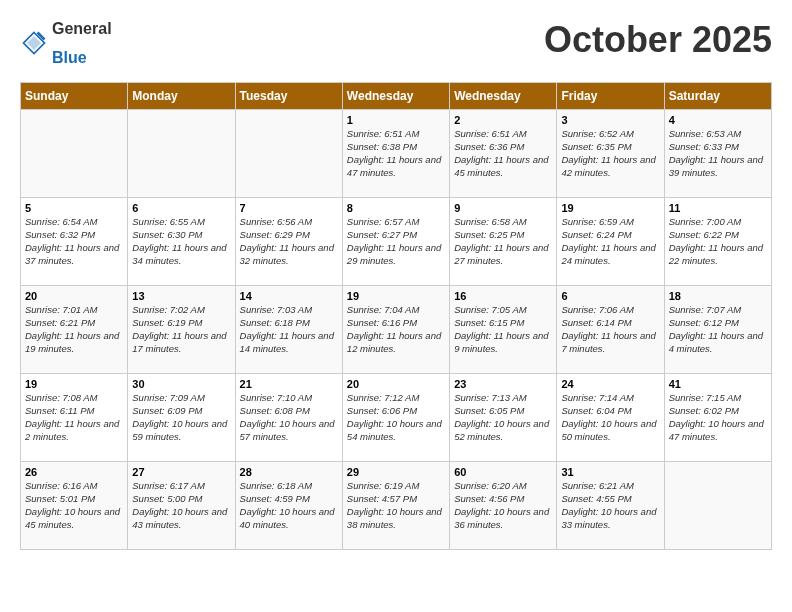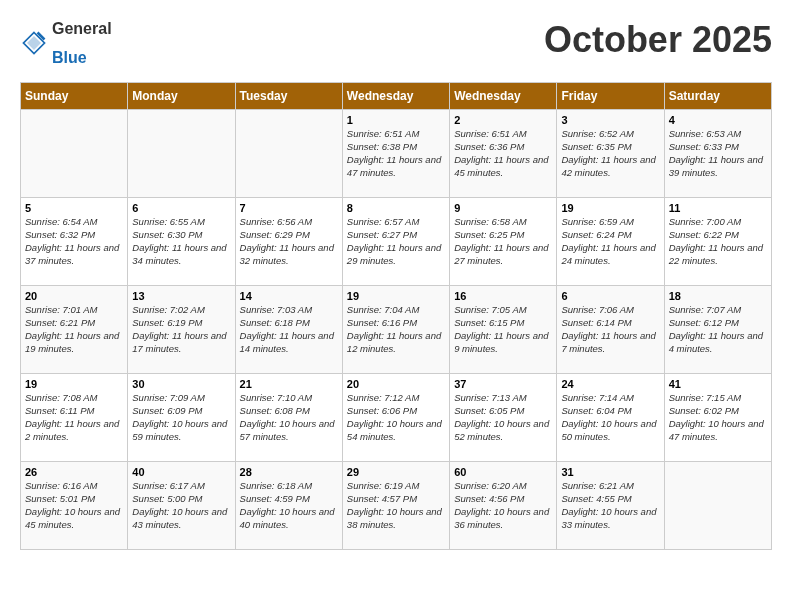--- a/index.html
+++ b/index.html
@@ -213,39 +213,39 @@
         </td>
         <td>
           <span class="day-num">21</span>
           <div class="day-info">Sunrise: 7:10 AM<br>Sunset: 6:08 PM<br>Daylight: 10 hours and 57 minutes.</div>
         </td>
         <td>
           <span class="day-num">20</span>
           <div class="day-info">Sunrise: 7:12 AM<br>Sunset: 6:06 PM<br>Daylight: 10 hours and 54 minutes.</div>
         </td>
         <td>
-          <span class="day-num">37</span>
+          <span class="day-num">23</span>
           <div class="day-info">Sunrise: 7:13 AM<br>Sunset: 6:05 PM<br>Daylight: 10 hours and 52 minutes.</div>
         </td>
         <td>
           <span class="day-num">24</span>
           <div class="day-info">Sunrise: 7:14 AM<br>Sunset: 6:04 PM<br>Daylight: 10 hours and 50 minutes.</div>
         </td>
         <td>
           <span class="day-num">41</span>
           <div class="day-info">Sunrise: 7:15 AM<br>Sunset: 6:02 PM<br>Daylight: 10 hours and 47 minutes.</div>
         </td>
       </tr>
       <tr>
         <td>
           <span class="day-num">26</span>
           <div class="day-info">Sunrise: 6:16 AM<br>Sunset: 5:01 PM<br>Daylight: 10 hours and 45 minutes.</div>
         </td>
         <td>
-          <span class="day-num">40</span>
+          <span class="day-num">27</span>
           <div class="day-info">Sunrise: 6:17 AM<br>Sunset: 5:00 PM<br>Daylight: 10 hours and 43 minutes.</div>
         </td>
         <td>
           <span class="day-num">28</span>
           <div class="day-info">Sunrise: 6:18 AM<br>Sunset: 4:59 PM<br>Daylight: 10 hours and 40 minutes.</div>
         </td>
         <td>
           <span class="day-num">29</span>
           <div class="day-info">Sunrise: 6:19 AM<br>Sunset: 4:57 PM<br>Daylight: 10 hours and 38 minutes.</div>
         </td>

